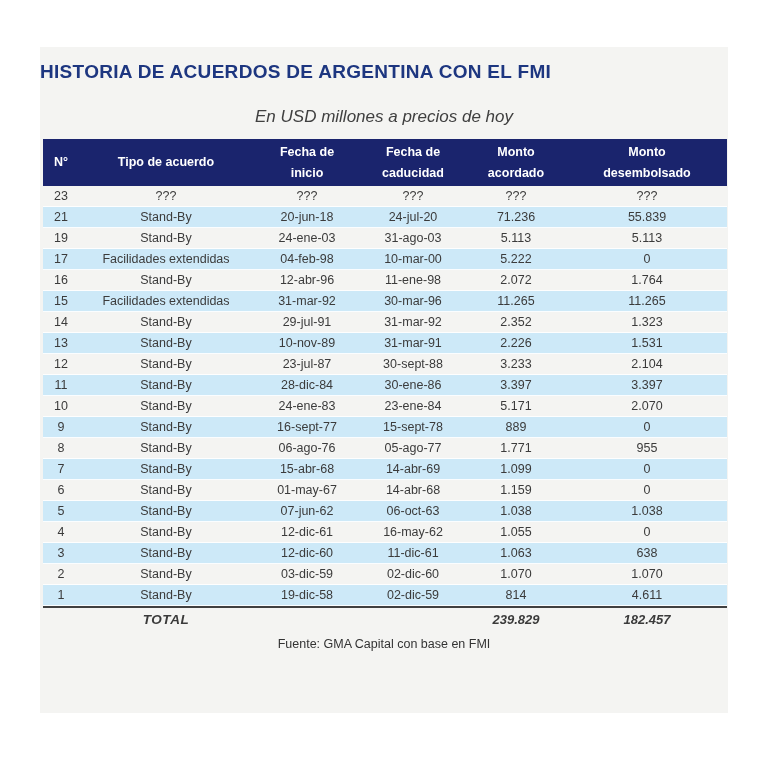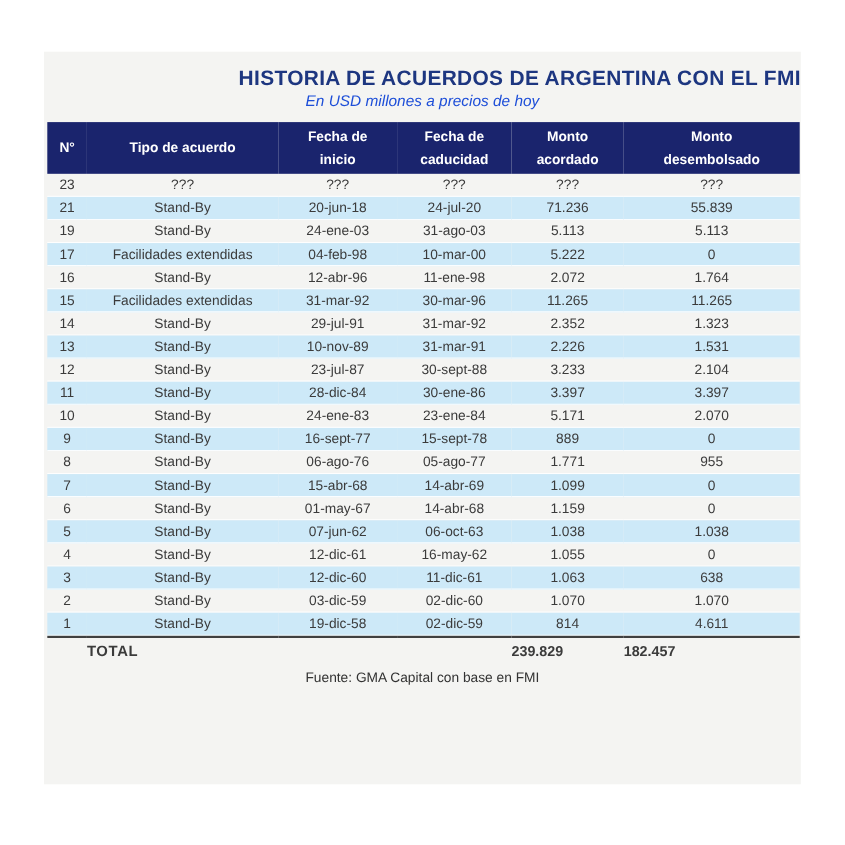--- a/index.html
+++ b/index.html
@@ -19,32 +19,32 @@
     color:var(--body-text);
     overflow:hidden;
   }
   .page{position:relative;width:768px;height:768px;background:#ffffff;}
   .card{
     position:absolute;left:40px;top:47px;width:688px;height:666px;
     background:var(--card-bg);
   }
   .title{
     padding-top:14px;
-    text-align:right;
+    text-align:left;
     font-size:19px;
     font-weight:bold;
     letter-spacing:.3px;
     color:var(--title-text);
   }
   .subtitle{
-    margin-top:0;
+    margin-top:24px;
     text-align:center;
     font-style:italic;
-    font-size:14px;
-    color:#1d4ed8;
+    font-size:17px;
+    color:#404040;
   }
   table{
     margin:12px 0 0 3px;
     width:684px;
     border-collapse:separate;
     border-spacing:0;
     table-layout:fixed;
   }
   col.c-n{width:36px;}
   col.c-tipo{width:174px;}
@@ -71,22 +71,23 @@
     line-height:20px;
     white-space:pre-line;
     border-bottom:1px solid rgba(255,255,255,.9);
     padding:0;
   }
   tbody tr:nth-child(even) td{background:var(--stripe-blue);}
   tfoot td{
     border-top:2px solid var(--total-line);
     font-weight:bold;
     font-size:13px;
-    text-align:left;
+    text-align:center;
     padding:4px 0 5px;
+    font-style:italic;
   }
   tfoot td.total-label{font-size:13.5px;letter-spacing:.6px;}
   .source{
     margin-top:5px;
     text-align:center;
     font-size:12.5px;
     color:#333333;
   }
 </style>
 </head>

